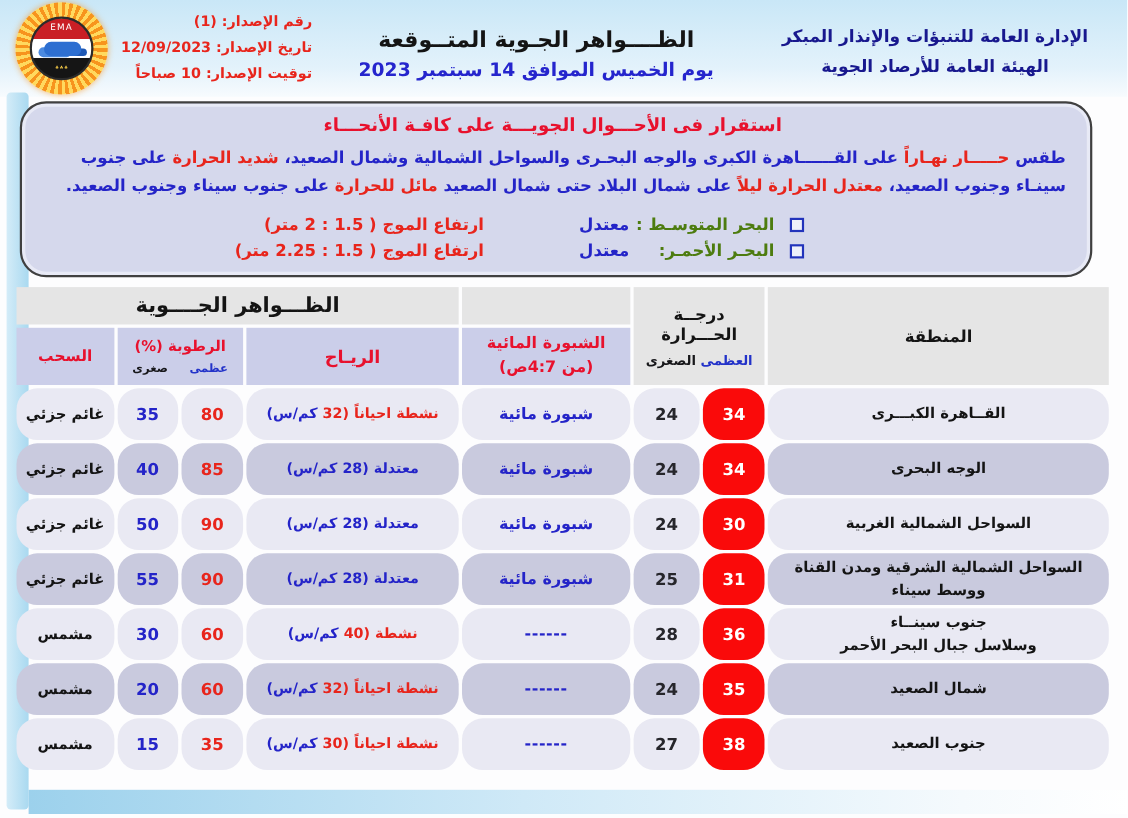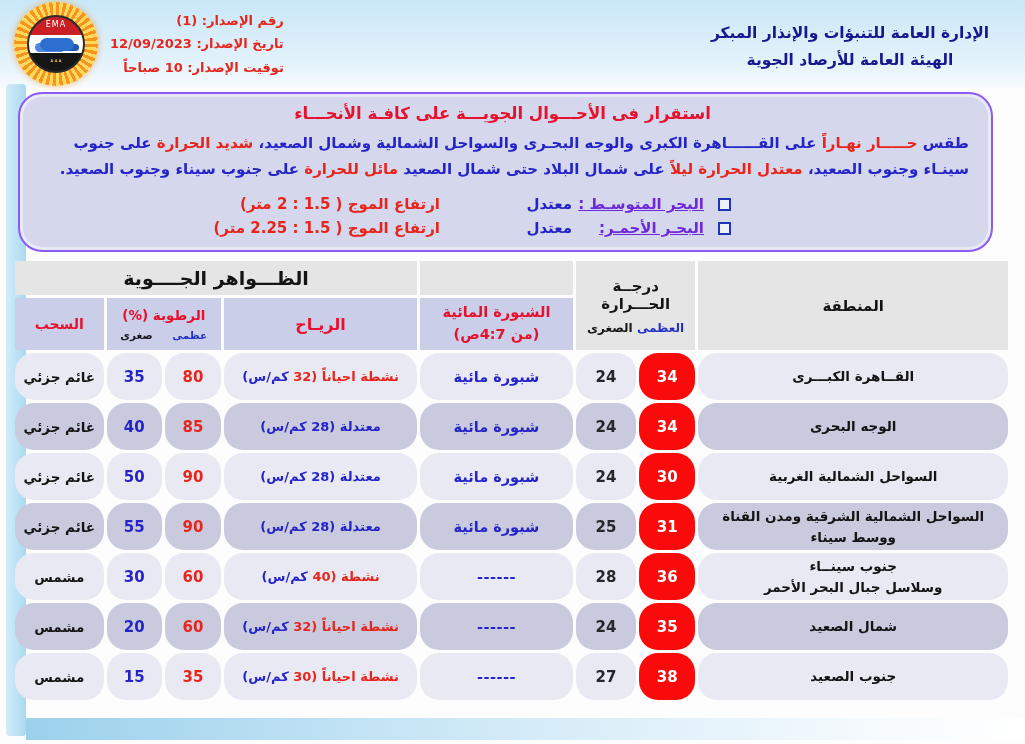--- a/index.html
+++ b/index.html
@@ -33,30 +33,30 @@
     color:#ffd24a; font-size:7px; letter-spacing:2px; }
 
   
   .left-band { position:absolute; left:6px; top:84px; bottom:8px; width:20px;
     background:linear-gradient(90deg,#d4ecf8,#a9d9f0); border-radius:4px; }
   .bottom-band { position:absolute; left:26px; right:0; bottom:4px; height:22px;
     background:linear-gradient(to right,#9cd1ec 0%, #cfe9f7 45%, #f5fafd 85%, #ffffff 100%); }
 
   
   .summary { position:absolute; top:92px; right:32px; left:18px; height:160px;
-    background:#d5d8ec; border:2px solid #8b5cf6; border-radius:24px;
+    background:#d5d8ec; border:2px solid #404040; border-radius:24px;
     box-shadow:inset 0 0 0 3px #e8eaf6; padding:10px 22px 6px 16px; }
   .summary-title { text-align:center; color:#e8112d; font-weight:bold; font-size:16.5px; }
   .summary-body { margin-top:8px; font-size:15px; font-weight:bold; line-height:1.7;
     color:#2424c8; text-align:right; }
   .seg-red { color:#e8251c; } .seg-blue { color:#2424c8; }
   .seas { margin-top:10px; }
   .sea-row { display:flex; align-items:center; padding-right:238px; height:24px; font-size:15px; font-weight:bold; }
   .sea-bullet { width:13px; height:13px; border:2px solid #2233bb; background:#eef0fa; margin-left:14px; flex:none; }
-  .sea-name { color:#6d28d9; text-decoration:underline; width:132px; }
+  .sea-name { color:#4d7c0f; width:132px; }
   .sea-state { color:#2424c8; width:90px; }
   .sea-waves { color:#e8251c; margin-right:42px; }
 
   
   table.forecast { position:absolute; top:258px; right:14px; left:12px;
     border-collapse:separate; border-spacing:3px; table-layout:fixed; width:999px; }
   .forecast th, .forecast td { text-align:center; vertical-align:middle; padding:2px 4px; }
   .h-dark  { background:#e5e5e5; }
   .h-light { background:#cbcee9; }
   .phen-top { color:#141414; font-weight:bold; font-size:19px; height:34px; letter-spacing:1px; }
@@ -84,20 +84,24 @@
 </style>
 </head>
 <body>
 
 <div class="page">
 
   <div class="header">
     <div class="authority">
       <div>الإدارة العامة للتنبؤات والإنذار المبكر</div>
       <div>الهيئة العامة للأرصاد الجوية</div>
+    </div>
+    <div class="center-title">
+      <div class="main">الظــــواهر الجـوية المتــوقعة</div>
+      <div class="date">يوم الخميس الموافق 14 سبتمبر 2023</div>
     </div>
     <div class="issue-wrap">
       <div class="issue">
         <div>رقم الإصدار: (1)</div>
         <div>تاريخ الإصدار: 12/09/2023</div>
         <div>توقيت الإصدار: 10 صباحاً</div>
       </div>
       <div class="logo">
         <div class="sun"></div>
         <div class="globe">

